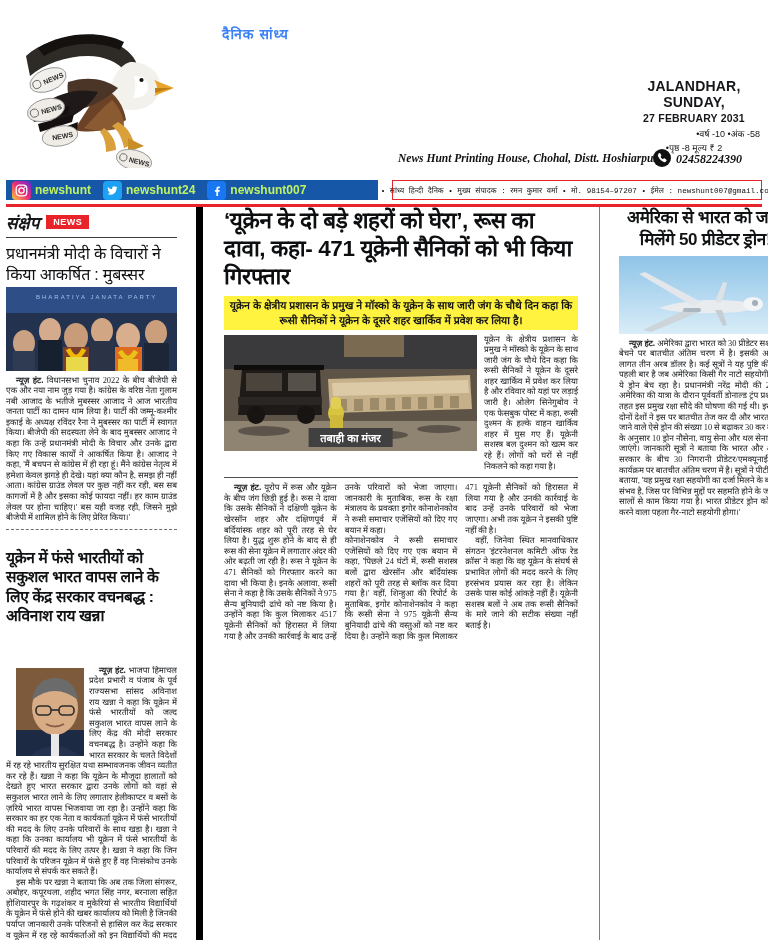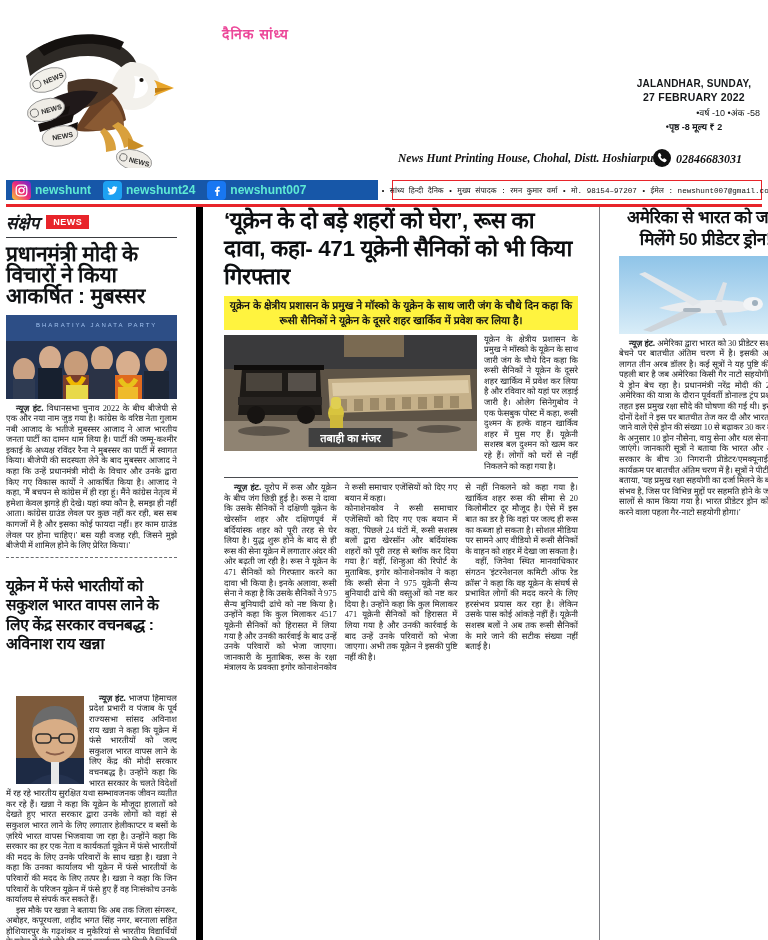--- a/index.html
+++ b/index.html
@@ -16,21 +16,21 @@
   .masthead { position: relative; height: 178px; width: 768px; }
 
   .eagle-wrap {
     position: absolute; left: 8px; top: 18px; width: 190px; height: 150px;
   }
   .eagle-wrap svg { display:block; }
 
   .kicker {
     position: absolute; left: 222px; top: 24px;
     font-size: 14px; font-weight: bold; letter-spacing: 1px;
-    color: #ec4899;
+    color: #3b82f6;
     font-family: "Liberation Sans", sans-serif;
   }
   .nameplate {
     position: absolute; left: 205px; top: 34px;
     width: 420px; height: 125px;
   }
   .nameplate .np-text {
     font-family: "Liberation Sans", sans-serif;
     font-weight: bold;
     font-size: 104px;
@@ -40,24 +40,24 @@
     white-space: nowrap;
     transform: scaleX(1.02);
     transform-origin: left center;
   }
   .dateblock {
     position: absolute; right: 8px; top: 78px;
     width: 132px; text-align: center;
     font-family: "Liberation Sans", sans-serif;
     color: #15171a;
   }
-  .dateblock .d1 { font-size: 10px; font-weight: bold; letter-spacing:.2px; }
+  .dateblock .d1 { font-size: 14px; font-weight: bold; letter-spacing:.2px; }
   .dateblock .d2 { font-size: 10.5px; font-weight: bold; margin-top:2px; letter-spacing:.2px;}
   .dateblock .d3 { font-size: 9px; margin-top: 3px; text-align: right; }
-  .dateblock .d4 { font-size: 9px; margin-top: 1px; font-weight: bold; }
+  .dateblock .d4 { font-size: 9px; margin-top: 1px; }
 
   .pressline {
     position: absolute; left: 398px; top: 152px;
     font-family: "Liberation Serif", serif;
     font-style: italic; font-weight: bold;
     font-size: 11.5px; color: #111;
   }
   .phone-icon {
     position: absolute; left: 652px; top: 148px; width: 20px; height: 20px;
   }
@@ -78,21 +78,21 @@
   .social-chip .glyph {
     width: 19px; height: 19px; border-radius: 4px; margin: 0 4px 0 6px;
     display:flex; align-items:center; justify-content:center;
     color: #fff; font-size: 12px; font-weight: bold;
     font-family: "Liberation Sans", sans-serif;
   }
   .g-insta { background: linear-gradient(45deg,#f9ce34,#ee2a7b,#6228d7); }
   .g-tw { background: #1da1f2; border-radius: 50%; }
   .g-fb { background: #1877f2; border-radius: 50%; }
   .social-chip .handle {
-    color:#5eead4; font-size: 12px; font-weight: bold;
+    color:#bef264; font-size: 12px; font-weight: bold;
     font-family: "Liberation Sans", sans-serif; padding-right: 6px;
   }
   .social-right {
     position: absolute; left: 392px; top: 0; right: 6px; height: 20px;
     border: 1.6px solid #e8242a; background:#fff;
     display:flex; align-items:center; justify-content:center;
   }
   .social-right .line {
     font-size: 7.6px; color:#111; font-family: Liberation Mono, monospace;
     white-space: nowrap;
@@ -113,22 +113,22 @@
     font-size: 17px; font-weight: bold; color:#15171a;
   }
   .news-badge {
     background:#e8242a; color:#fff; font-family:"Liberation Sans",sans-serif;
     font-size: 9px; font-weight: bold; padding: 2px 7px; letter-spacing:.5px;
   }
   .sec-rule { height:1px; background:#3a3c40; margin-bottom:5px; }
 
   h2.hl-left {
     font-family: "Liberation Sans", sans-serif;
-    font-size: 21px; line-height: 21px; font-weight: bold;
-    color:#101214; margin-bottom: 9px; letter-spacing: -0.2px;
+    font-size: 16px; line-height: 21px; font-weight: normal;
+    color:#101214; margin-bottom: 2px; letter-spacing: -0.2px;
   }
   h2.hl-left2 {
     font-family: "Liberation Sans", sans-serif;
     font-size: 15.5px; line-height: 19.5px; font-weight: bold;
     color:#101214; margin: 18px 0 4px 0; letter-spacing: -0.3px;
   }
   h1.hl-mid {
     font-family: "Liberation Sans", sans-serif;
     font-size: 22.5px; line-height: 28px; font-weight: bold;
     color:#0c0e10; letter-spacing:-0.4px; margin-bottom: 5px;
@@ -227,33 +227,33 @@
           </g>
         </g>
       </svg>
     </div>
 
     <div class="kicker">दैनिक सांध्य</div>
 
 
     <div class="dateblock">
       <div class="d1">JALANDHAR, SUNDAY,</div>
-      <div class="d2">27 FEBRUARY 2022</div>
+      <div class="d2">27 FEBRUARY 2031</div>
       <div class="d3">•वर्ष -10  •अंक -58</div>
       <div class="d4">•पृष्ठ -8 मूल्य ₹ 2</div>
     </div>
 
     <div class="pressline">News Hunt Printing House, Chohal, Distt. Hoshiarpur.</div>
     <div class="phone-icon">
       <svg width="20" height="20" viewBox="0 0 20 20">
         <circle cx="10" cy="10" r="9" fill="#111"></circle>
         <path d="M6.6 5.4c.5-.5 1.3-.4 1.7.2l.9 1.3c.3.5.2 1.1-.2 1.4l-.5.4c.5 1.1 1.4 2 2.5 2.5l.4-.5c.4-.4 1-.5 1.4-.2l1.3.9c.6.4.7 1.2.2 1.7l-.6.6c-.5.5-1.3.6-1.9.3-2.6-1.2-4.6-3.2-5.8-5.8-.3-.6-.2-1.4.3-1.9z" fill="#fff"></path>
       </svg>
     </div>
-    <div class="phone-num">02846683031</div>
+    <div class="phone-num">02458224390</div>
   </div>
 
   <div class="socialbar">
     <div class="social-left">
       <div class="social-chip">
         <span class="glyph g-insta">
           <svg width="13" height="13" viewBox="0 0 16 16">
               <rect x="1.5" y="1.5" width="13" height="13" rx="4" fill="none" stroke="#fff" stroke-width="1.6"></rect>
               <circle cx="8" cy="8" r="3.2" fill="none" stroke="#fff" stroke-width="1.6"></circle>
               <circle cx="12" cy="4" r="1" fill="#fff"></circle>
@@ -411,21 +411,20 @@
         </div>
 
         <div class="hr-thin"></div>
 
         <div class="three-col">
           <div class="body-txt ind">
             <span class="dateline">न्यूज़ हंट.</span>
             <span>यूरोप में रूस और यूक्रेन के बीच जंग छिड़ी हुई है। रूस ने दावा कि उसके सैनिकों ने दक्षिणी यूक्रेन के खेरसॉन शहर और दक्षिणपूर्व में बर्दियांस्क शहर को पूरी तरह से घेर लिया है। युद्ध शुरू होने के बाद से ही रूस की सेना यूक्रेन में लगातार अंदर की ओर बढ़ती जा रही है। रूस ने यूक्रेन के 471 सैनिकों को गिरफ्तार करने का दावा भी किया है। इनके अलावा, रूसी सेना ने कहा है कि उसके सैनिकों ने 975 सैन्य बुनियादी ढांचे को नष्ट किया है। उन्होंने कहा कि कुल मिलाकर 4517 यूक्रेनी सैनिकों को हिरासत में लिया गया है और उनकी कार्रवाई के बाद उन्हें उनके परिवारों को भेजा जाएगा। जानकारी के मुताबिक, रूस के रक्षा मंत्रालय के प्रवक्ता इगोर कोनाशेनकोव ने रूसी समाचार एजेंसियों को दिए गए बयान में कहा।</span>
           </div>
           <div class="body-txt">कोनाशेनकोव ने रूसी समाचार एजेंसियों को दिए गए एक बयान में कहा, 'पिछले 24 घंटों में, रूसी सशस्त्र बलों द्वारा खेरसॉन और बर्दियांस्क शहरों को पूरी तरह से ब्लॉक कर दिया गया है।' वहीं, शिन्हुआ की रिपोर्ट के मुताबिक, इगोर कोनाशेनकोव ने कहा कि रूसी सेना ने 975 यूक्रेनी सैन्य बुनियादी ढांचे की वस्तुओं को नष्ट कर दिया है। उन्होंने कहा कि कुल मिलाकर 471 यूक्रेनी सैनिकों को हिरासत में लिया गया है और उनकी कार्रवाई के बाद उन्हें उनके परिवारों को भेजा जाएगा। अभी तक यूक्रेन ने इसकी पुष्टि नहीं की है।</div>
-          <div class="body-txt">से नहीं निकलने को कहा गया है। खार्किव शहर रूस की सीमा से 20 किलोमीटर दूर मौजूद है। ऐसे में इस बात का डर है कि वहां पर जल्द ही रूस का कब्जा हो सकता है। सोशल मीडिया पर सामने आए वीडियो में रूसी सैनिकों के वाहन को शहर में देखा जा सकता है।</div>
           <div class="body-txt ind">वहीं, जिनेवा स्थित मानवाधिकार संगठन 'इंटरनेशनल कमिटी ऑफ रेड क्रॉस' ने कहा कि वह यूक्रेन के संघर्ष से प्रभावित लोगों की मदद करने के लिए हरसंभव प्रयास कर रहा है। लेकिन उसके पास कोई आंकड़े नहीं हैं। यूक्रेनी सशस्त्र बलों ने अब तक रूसी सैनिकों के मारे जाने की सटीक संख्या नहीं बताई है।</div>
         </div>
       </div>
 
       <div class="col-right">
 
         <h2 class="hl-right">अमेरिका से भारत को जल्द मिलेंगे 50 प्रीडेटर ड्रोन!</h2>
 
         <div class="photo" style="height:78px;">
           <svg width="173" height="78" viewBox="0 0 173 78" preserveAspectRatio="none">

